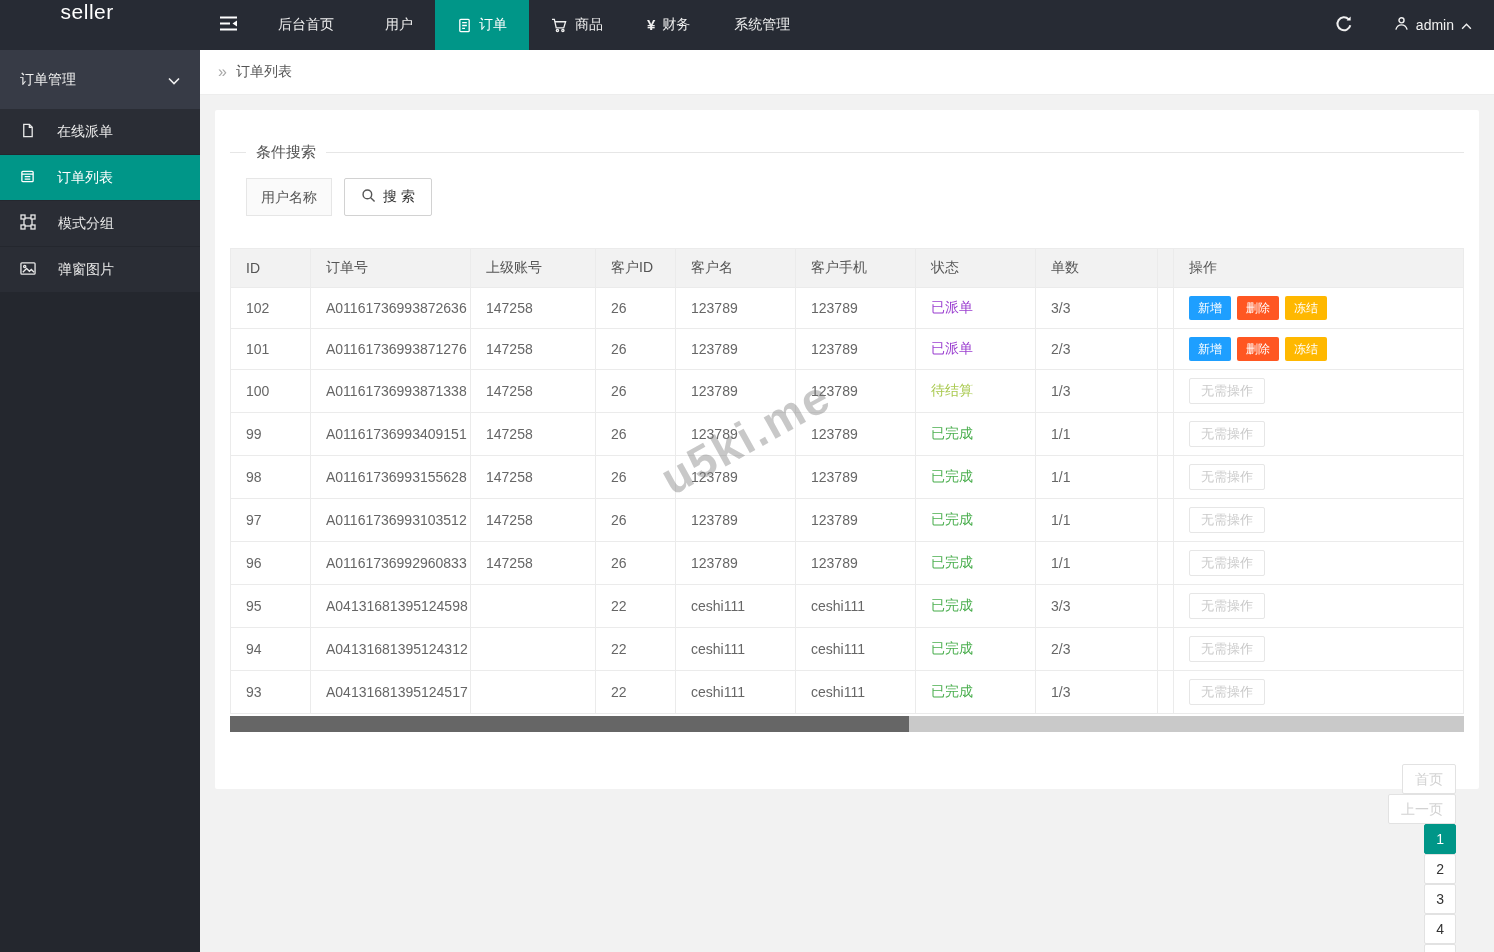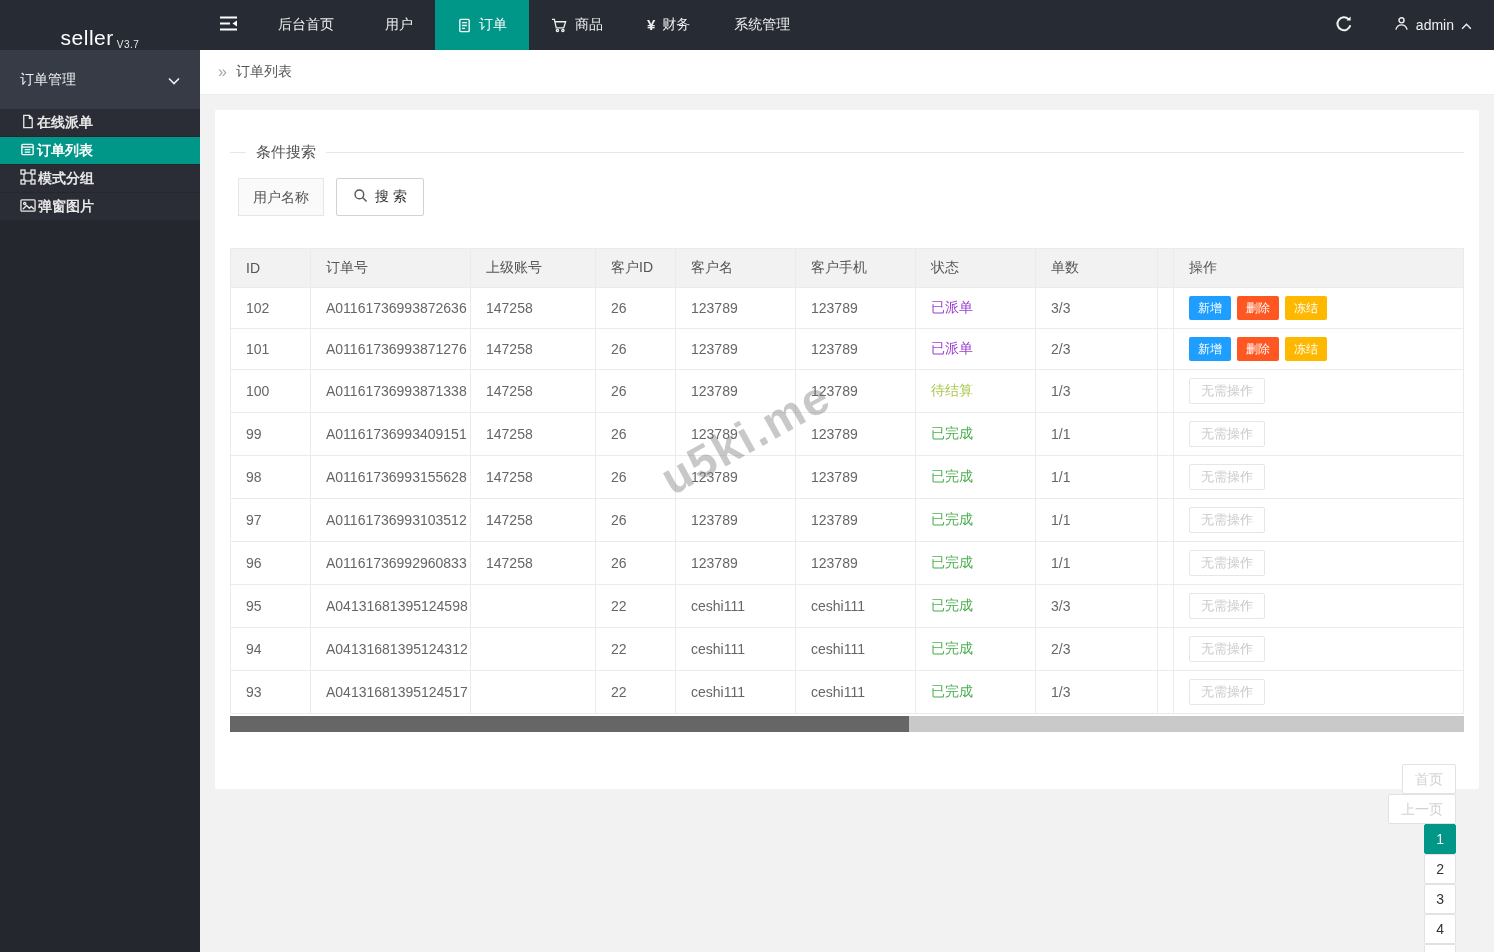--- a/index.html
+++ b/index.html
@@ -2,50 +2,50 @@
 <html><head>
 <meta charset="utf-8">
 <style>
   * { margin:0; padding:0; box-sizing:border-box; }
   html,body { width:1494px; height:952px; overflow:hidden; }
   body { font-family:"Liberation Sans","DejaVu Sans",sans-serif; background:#f2f2f2; font-size:14px; }
   .app { display:flex; flex-direction:column; height:100%; }
 
   
   .navbar { height:50px; background:#272b34; display:flex; align-items:stretch; color:#f0f0f0; flex-shrink:0; }
-  .logo { width:200px; display:flex; align-items:flex-end; justify-content:center; color:#fff; font-size:21px; letter-spacing:.5px; }
+  .logo { width:200px; display:flex; align-items:flex-start; justify-content:center; color:#fff; font-size:21px; letter-spacing:.5px; }
   .logo sup { font-size:10px; margin-left:3px; margin-top:-10px; color:#e6e6e6; }
   .nav-burger { width:56px; display:flex; align-items:center; justify-content:center; cursor:pointer; }
   .nav-item { padding:0 22px; display:flex; align-items:center; gap:7px; font-size:14px; cursor:pointer; }
   .nav-item.active { background:#009688; color:#fff; }
   .nav-item svg { display:block; }
   .nav-right { margin-left:auto; display:flex; align-items:stretch; }
   .nav-refresh { width:56px; display:flex; align-items:center; justify-content:center; cursor:pointer; }
   .nav-user { display:flex; align-items:center; gap:7px; padding:0 22px; cursor:pointer; }
   .yen-glyph { font-size:15px; font-weight:bold; line-height:1; }
 
   
   .body-row { flex:1; display:flex; overflow:hidden; }
   .sidebar { width:200px; background:#24272e; flex-shrink:0; display:flex; flex-direction:column; }
   .side-section { height:59px; background:#373b46; color:#f0f0f0; display:flex; align-items:center; justify-content:space-between; padding:0 20px; font-size:14px; cursor:pointer; flex-shrink:0; }
-  .side-item { height:28px; display:flex; align-items:center; gap:2px; padding:0 20px; color:#e8e8e8; font-size:14px; cursor:pointer; background:#2a2d35; border-bottom:1px solid #24272e;font-weight:bold; }
+  .side-item { height:46px; display:flex; align-items:center; gap:22px; padding:0 20px; color:#e8e8e8; font-size:14px; cursor:pointer; background:#2a2d35; border-bottom:1px solid #24272e; }
   .side-item.active { background:#009688; color:#fff; }
   .side-item svg { flex-shrink:0; }
 
   
   .main { flex:1; display:flex; flex-direction:column; overflow:hidden; background:#f2f2f2; }
   .breadcrumb { height:45px; background:#fff; border-bottom:1px solid #ededed; display:flex; align-items:center; padding:0 18px; gap:9px; color:#555; flex-shrink:0; }
   .bc-arrow { color:#a8a8a8; font-size:16px; }
   .content { flex:1; padding:15px; overflow:hidden; }
   .card { background:#fff; border-radius:2px; padding:15px; position:relative; height:679px; }
 
   
   .search-field { border:0; border-top:1px solid #e6e6e6; margin:18px 0 0; padding:0; }
   .search-field legend { margin-left:16px; padding:0 10px; font-size:15px; color:#555; }
-  .search-row { margin:16px 0 0 8px; display:flex; align-items:flex-end; }
+  .search-row { margin:16px 0 0 16px; display:flex; align-items:flex-end; }
   .field-label { height:38px; line-height:36px; padding:0 14px; border:1px solid #e6e6e6; background:#fafafa; color:#555; font-size:14px; white-space:nowrap; }
   .field-input { height:38px; border:1px solid #e6e6e6; border-left:0; padding:0 12px; width:150px; font-size:14px; color:#666; outline:none; }
   .field-input::placeholder { color:#ccc; }
   .search-btn { margin-left:12px; height:38px; padding:0 16px; background:#fff; border:1px solid #d2d2d2; border-radius:2px; font-size:14px; color:#333; display:flex; align-items:center; gap:7px; cursor:pointer; }
 
   
   .table-wrap { margin-top:32px; }
   table { width:100%; border-collapse:collapse; table-layout:fixed; font-size:14px; color:#666;padding-left:48px; }
   th { background:#f2f2f2; border:1px solid #ebebeb; text-align:left; font-weight:normal; padding:10px 15px; color:#555; white-space:nowrap; }
   td { border:1px solid #ebebeb; padding:8px 15px; background:#fff; white-space:nowrap; overflow:hidden; height:39px; }

